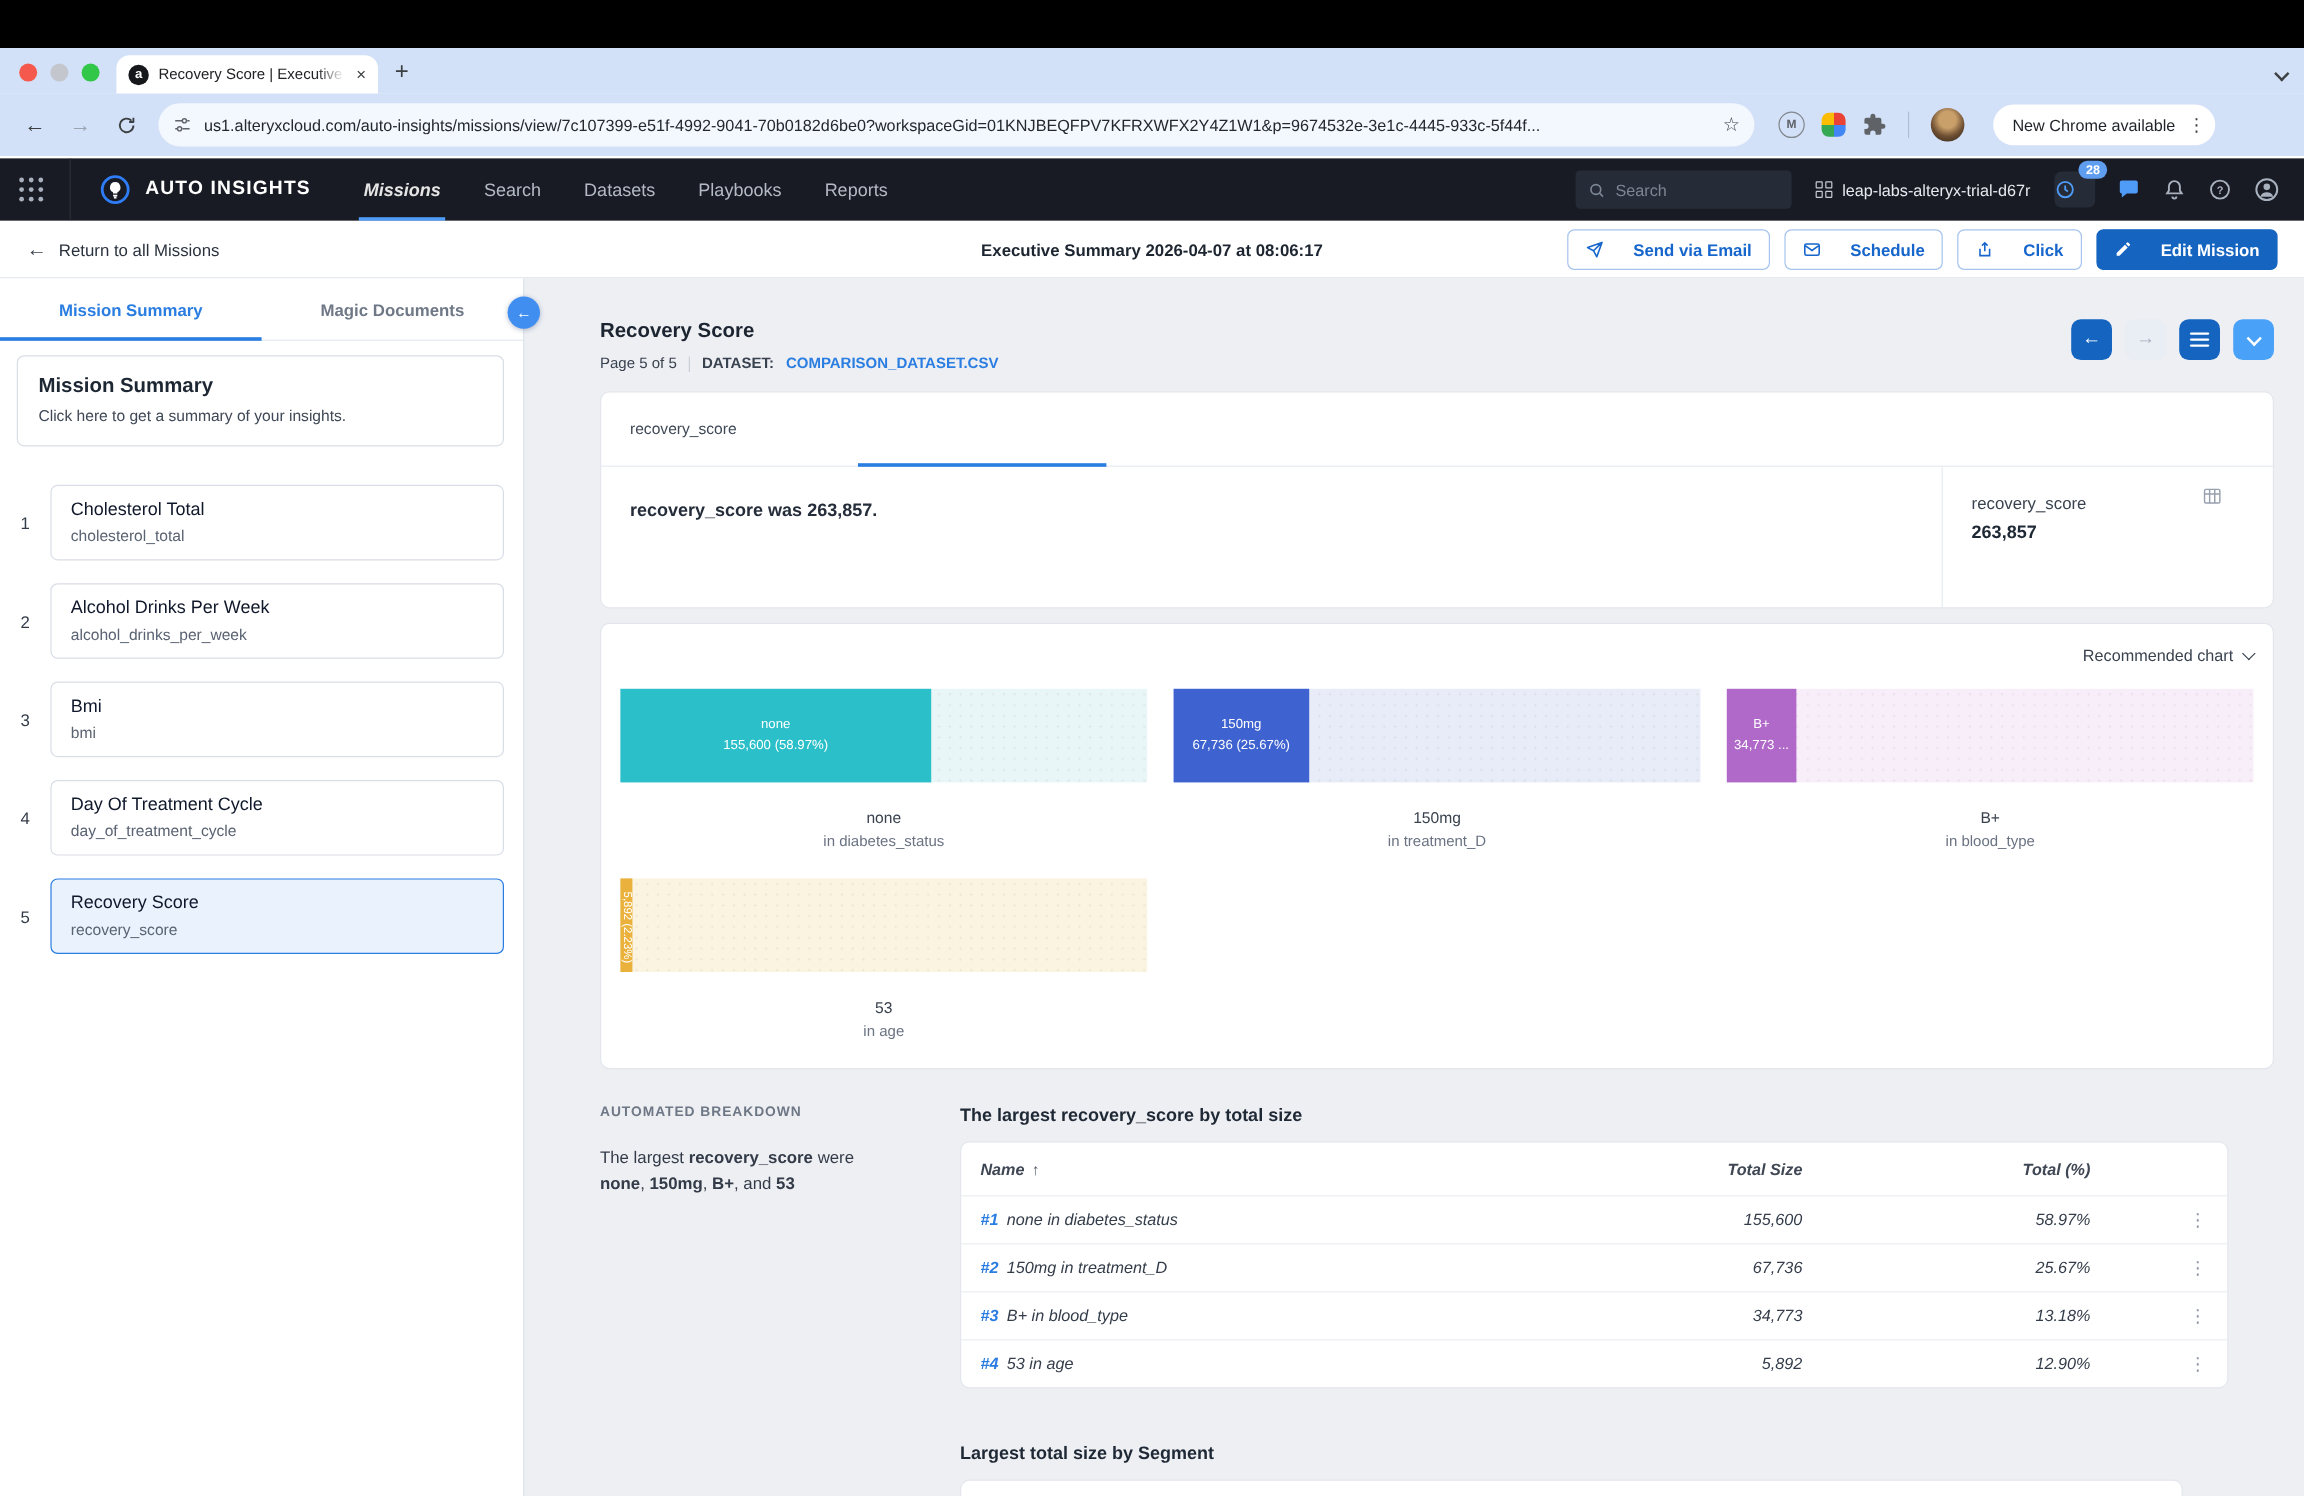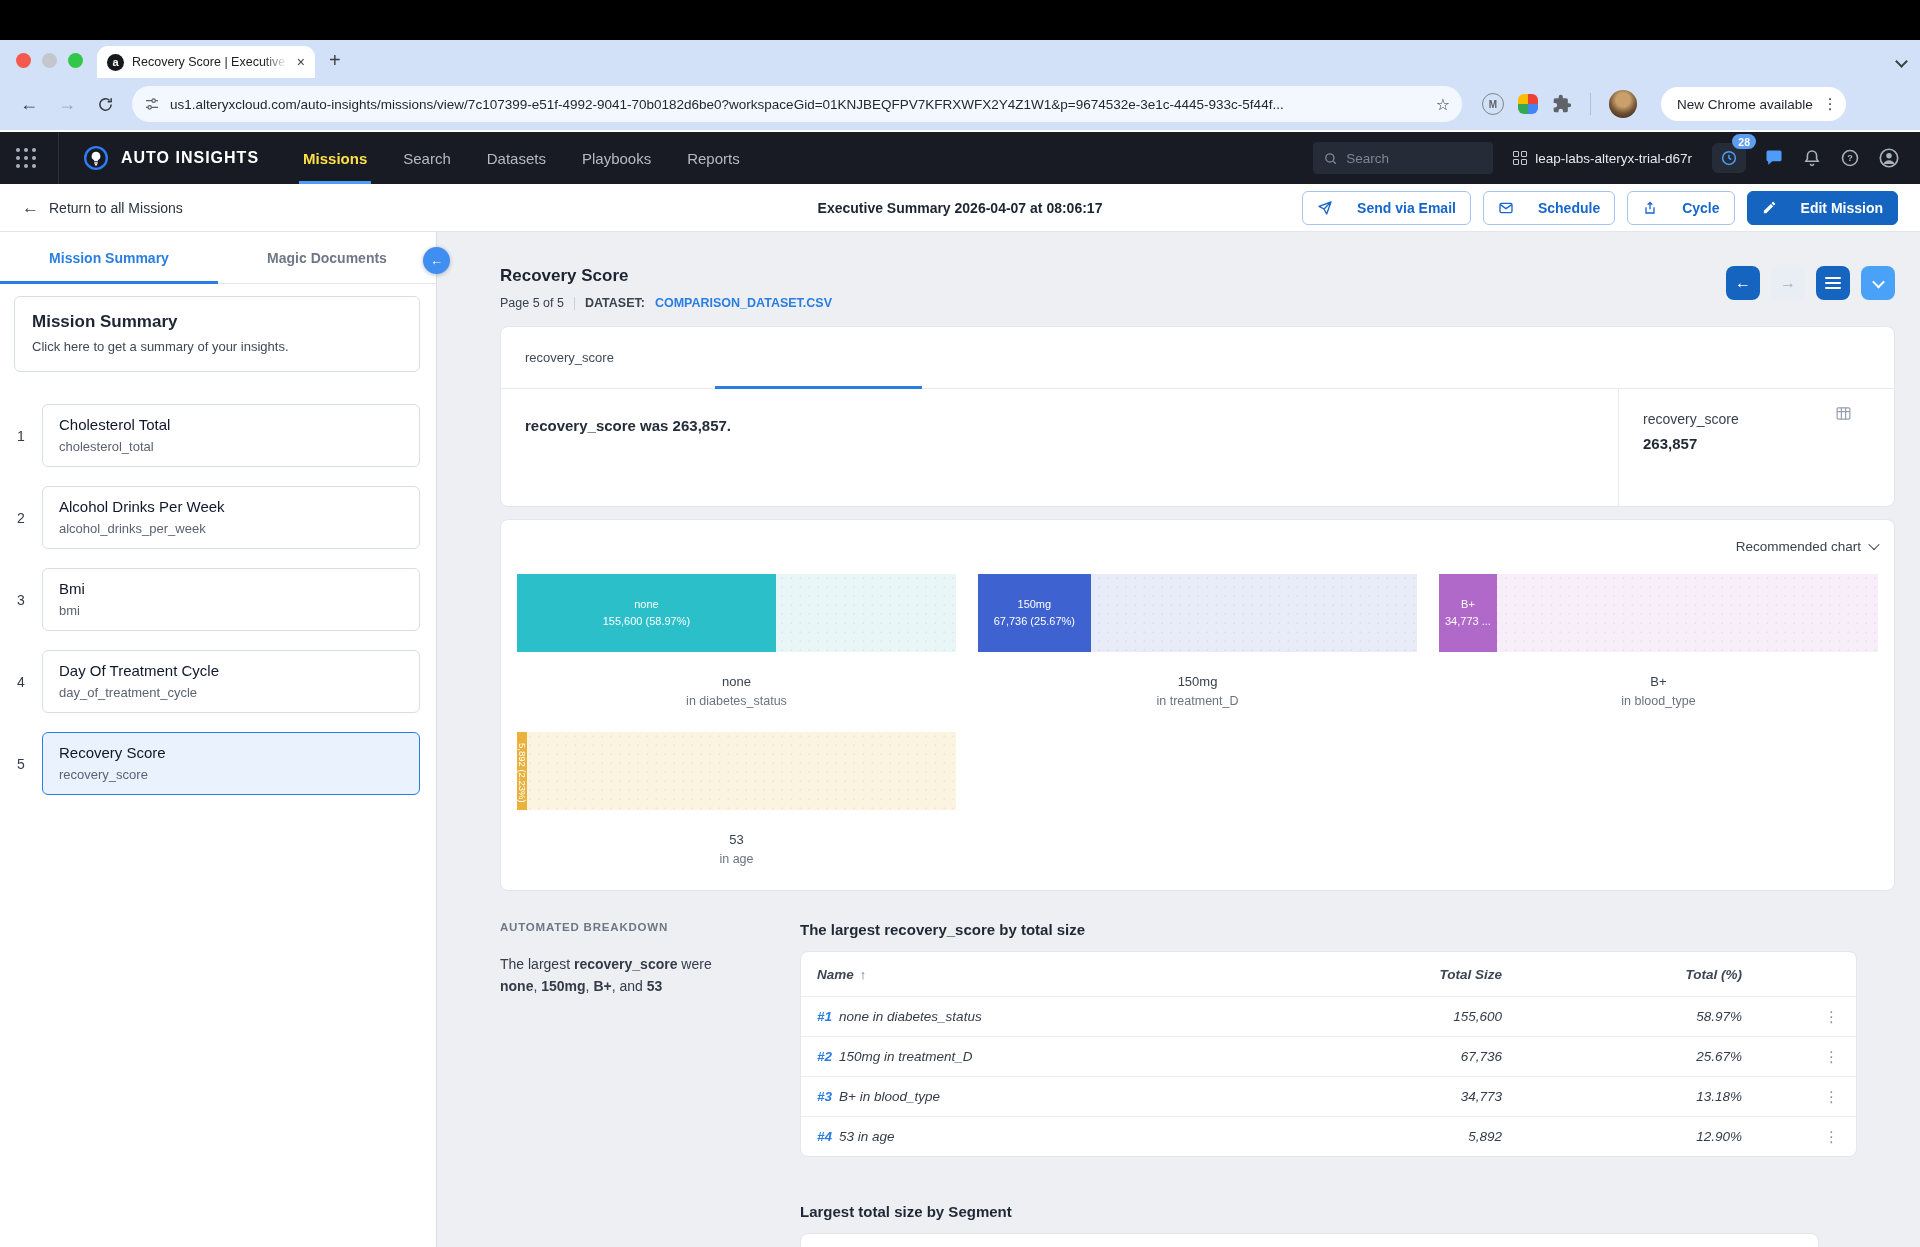--- a/index.html
+++ b/index.html
@@ -38,30 +38,30 @@
   .gapline { height:2px; background:#fff; }
   
   .appbar { height:52px; background:#181b23; display:flex; align-items:center; padding:0 20px 0 16px; position:relative; color:#fff; }
   .dots9 { display:grid; grid-template-columns:repeat(3,4px); gap:4px; margin-right:22px; }
   .dots9 i { width:4px; height:4px; border-radius:50%; background:#a9b0bd; }
   .hdr-div { width:1px; height:52px; background:#2a2f3b; margin-right:24px; }
   .brand { display:flex; align-items:center; gap:12px; margin-right:44px; }
   .brand-name { font-size:16px; font-weight:600; letter-spacing:1px; color:#fff; white-space:nowrap; }
   .nav { display:flex; gap:36px; height:52px; align-items:center; }
   .nav-item { font-size:15px; color:#b4bac5; height:52px; display:flex; align-items:center; position:relative; }
-  .nav-item.active { color:#fde047; font-weight:600; }
+  .nav-item.active { color:#e5e5e5; font-weight:600;font-style:italic; }
   .nav-item.active::after { content:""; position:absolute; left:-4px; right:-4px; bottom:0; height:3px; background:#4f9cf8; }
   .appbar-right { margin-left:auto; display:flex; align-items:center; gap:20px; }
   .hdr-search { width:180px; height:32px; background:#262c37; border-radius:4px; display:flex; align-items:center; gap:8px; padding:0 10px; }
   .hdr-search span { font-size:13.5px; color:#7d8694; }
   .workspace { display:flex; align-items:center; gap:8px; font-size:13.5px; color:#e6e9ee; white-space:nowrap; }
   .grid4 { display:grid; grid-template-columns:repeat(2,6px); gap:2px; }
   .grid4 i { width:6px; height:6px; border:1.4px solid #c6cbd4; border-radius:1px; }
   .icon-cluster { display:flex; align-items:center; gap:18px; }
-  .clock-wrap { position:relative; width:34px; height:30px; background:#262c37; border-radius:6px; display:flex; align-items:center; justify-content:center; }
+  .clock-wrap { position:relative; width:34px; height:30px; background:#262c37; border-radius:6px; display:flex; align-items:center; }
   .badge { position:absolute; top:-9px; right:-10px; background:#5f9df0; color:#fff; font-size:10.5px; font-weight:600; border-radius:9px; padding:1.5px 6px; }
   
   .subbar { height:48px; background:#fff; border-bottom:1px solid #e2e6ec; display:flex; align-items:center; padding:0 22px; position:relative; }
   .back-link { display:flex; align-items:center; gap:10px; font-size:14px; color:#2a323e; }
   .back-link .arr { font-size:17px; color:#39424f; }
   .sub-title { position:absolute; left:50%; transform:translateX(-50%); font-size:14px; font-weight:700; color:#1d2530; white-space:nowrap; }
   .sub-actions { margin-left:auto; display:flex; align-items:center; gap:12px; }
   .btn { height:34px; border-radius:6px; display:flex; align-items:center; gap:24px; padding:0 14px; font-size:14px; font-weight:600; background:#fff; border:1px solid #a6c4ee; color:#1766cc; white-space:nowrap; }
   .btn.primary { background:#1565c0; border-color:#1565c0; color:#fff; }
   
@@ -308,21 +308,21 @@
             <rect x="3" y="5" width="18" height="14" rx="2"></rect>
             <path d="M3.5 7l8.5 6 8.5-6"></path>
           </svg>
         <span>Schedule</span>
       </button>
       <button class="btn">
         <svg width="16" height="16" viewBox="0 0 24 24" fill="none" stroke="#1766cc" stroke-width="2">
             <path d="M12 14V4M8.5 7 12 3.5 15.5 7"></path>
             <path d="M6 11v8.5h12V11"></path>
           </svg>
-        <span>Cycle</span>
+        <span>Click</span>
       </button>
       <button class="btn primary">
         <svg width="15" height="15" viewBox="0 0 24 24" fill="#fff">
             <path d="M3 17.2V21h3.8L17.8 9.9l-3.7-3.7L3 17.2zM20.7 7a1 1 0 0 0 0-1.4l-2.3-2.3a1 1 0 0 0-1.4 0l-1.8 1.8 3.7 3.7L20.7 7z"></path>
           </svg>
         <span>Edit Mission</span>
       </button>
     </div>
   </div>
 

